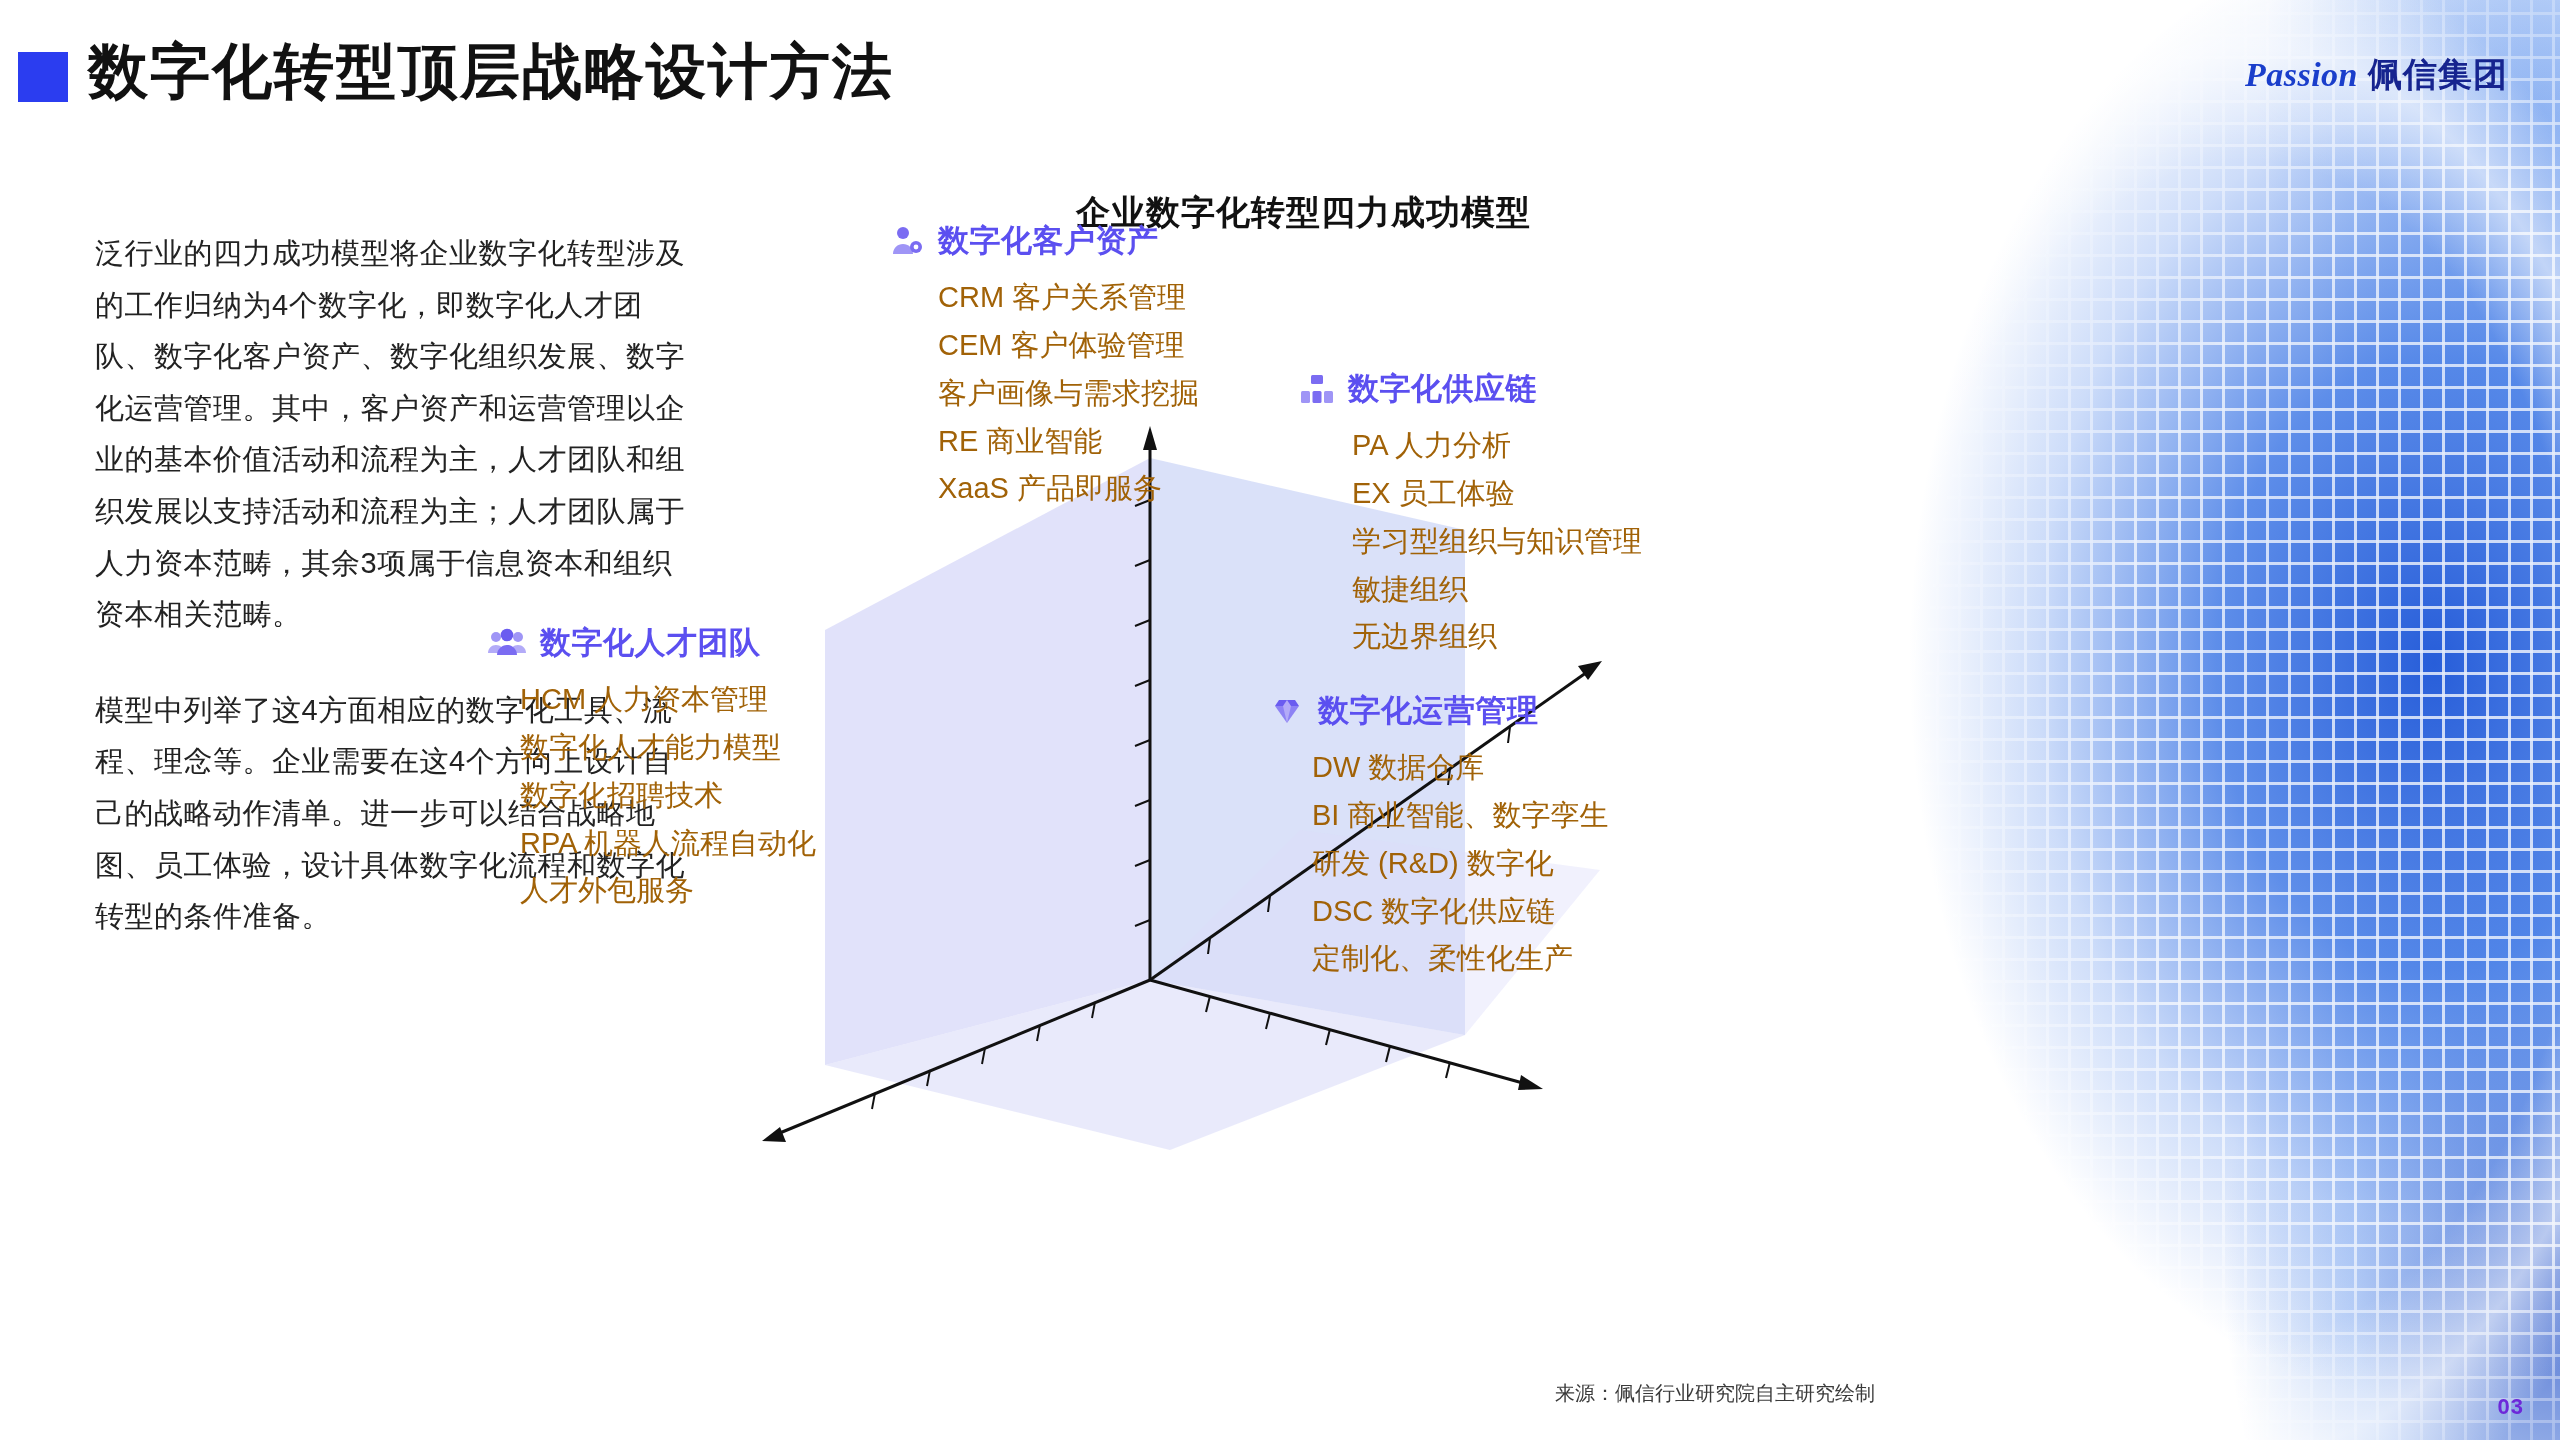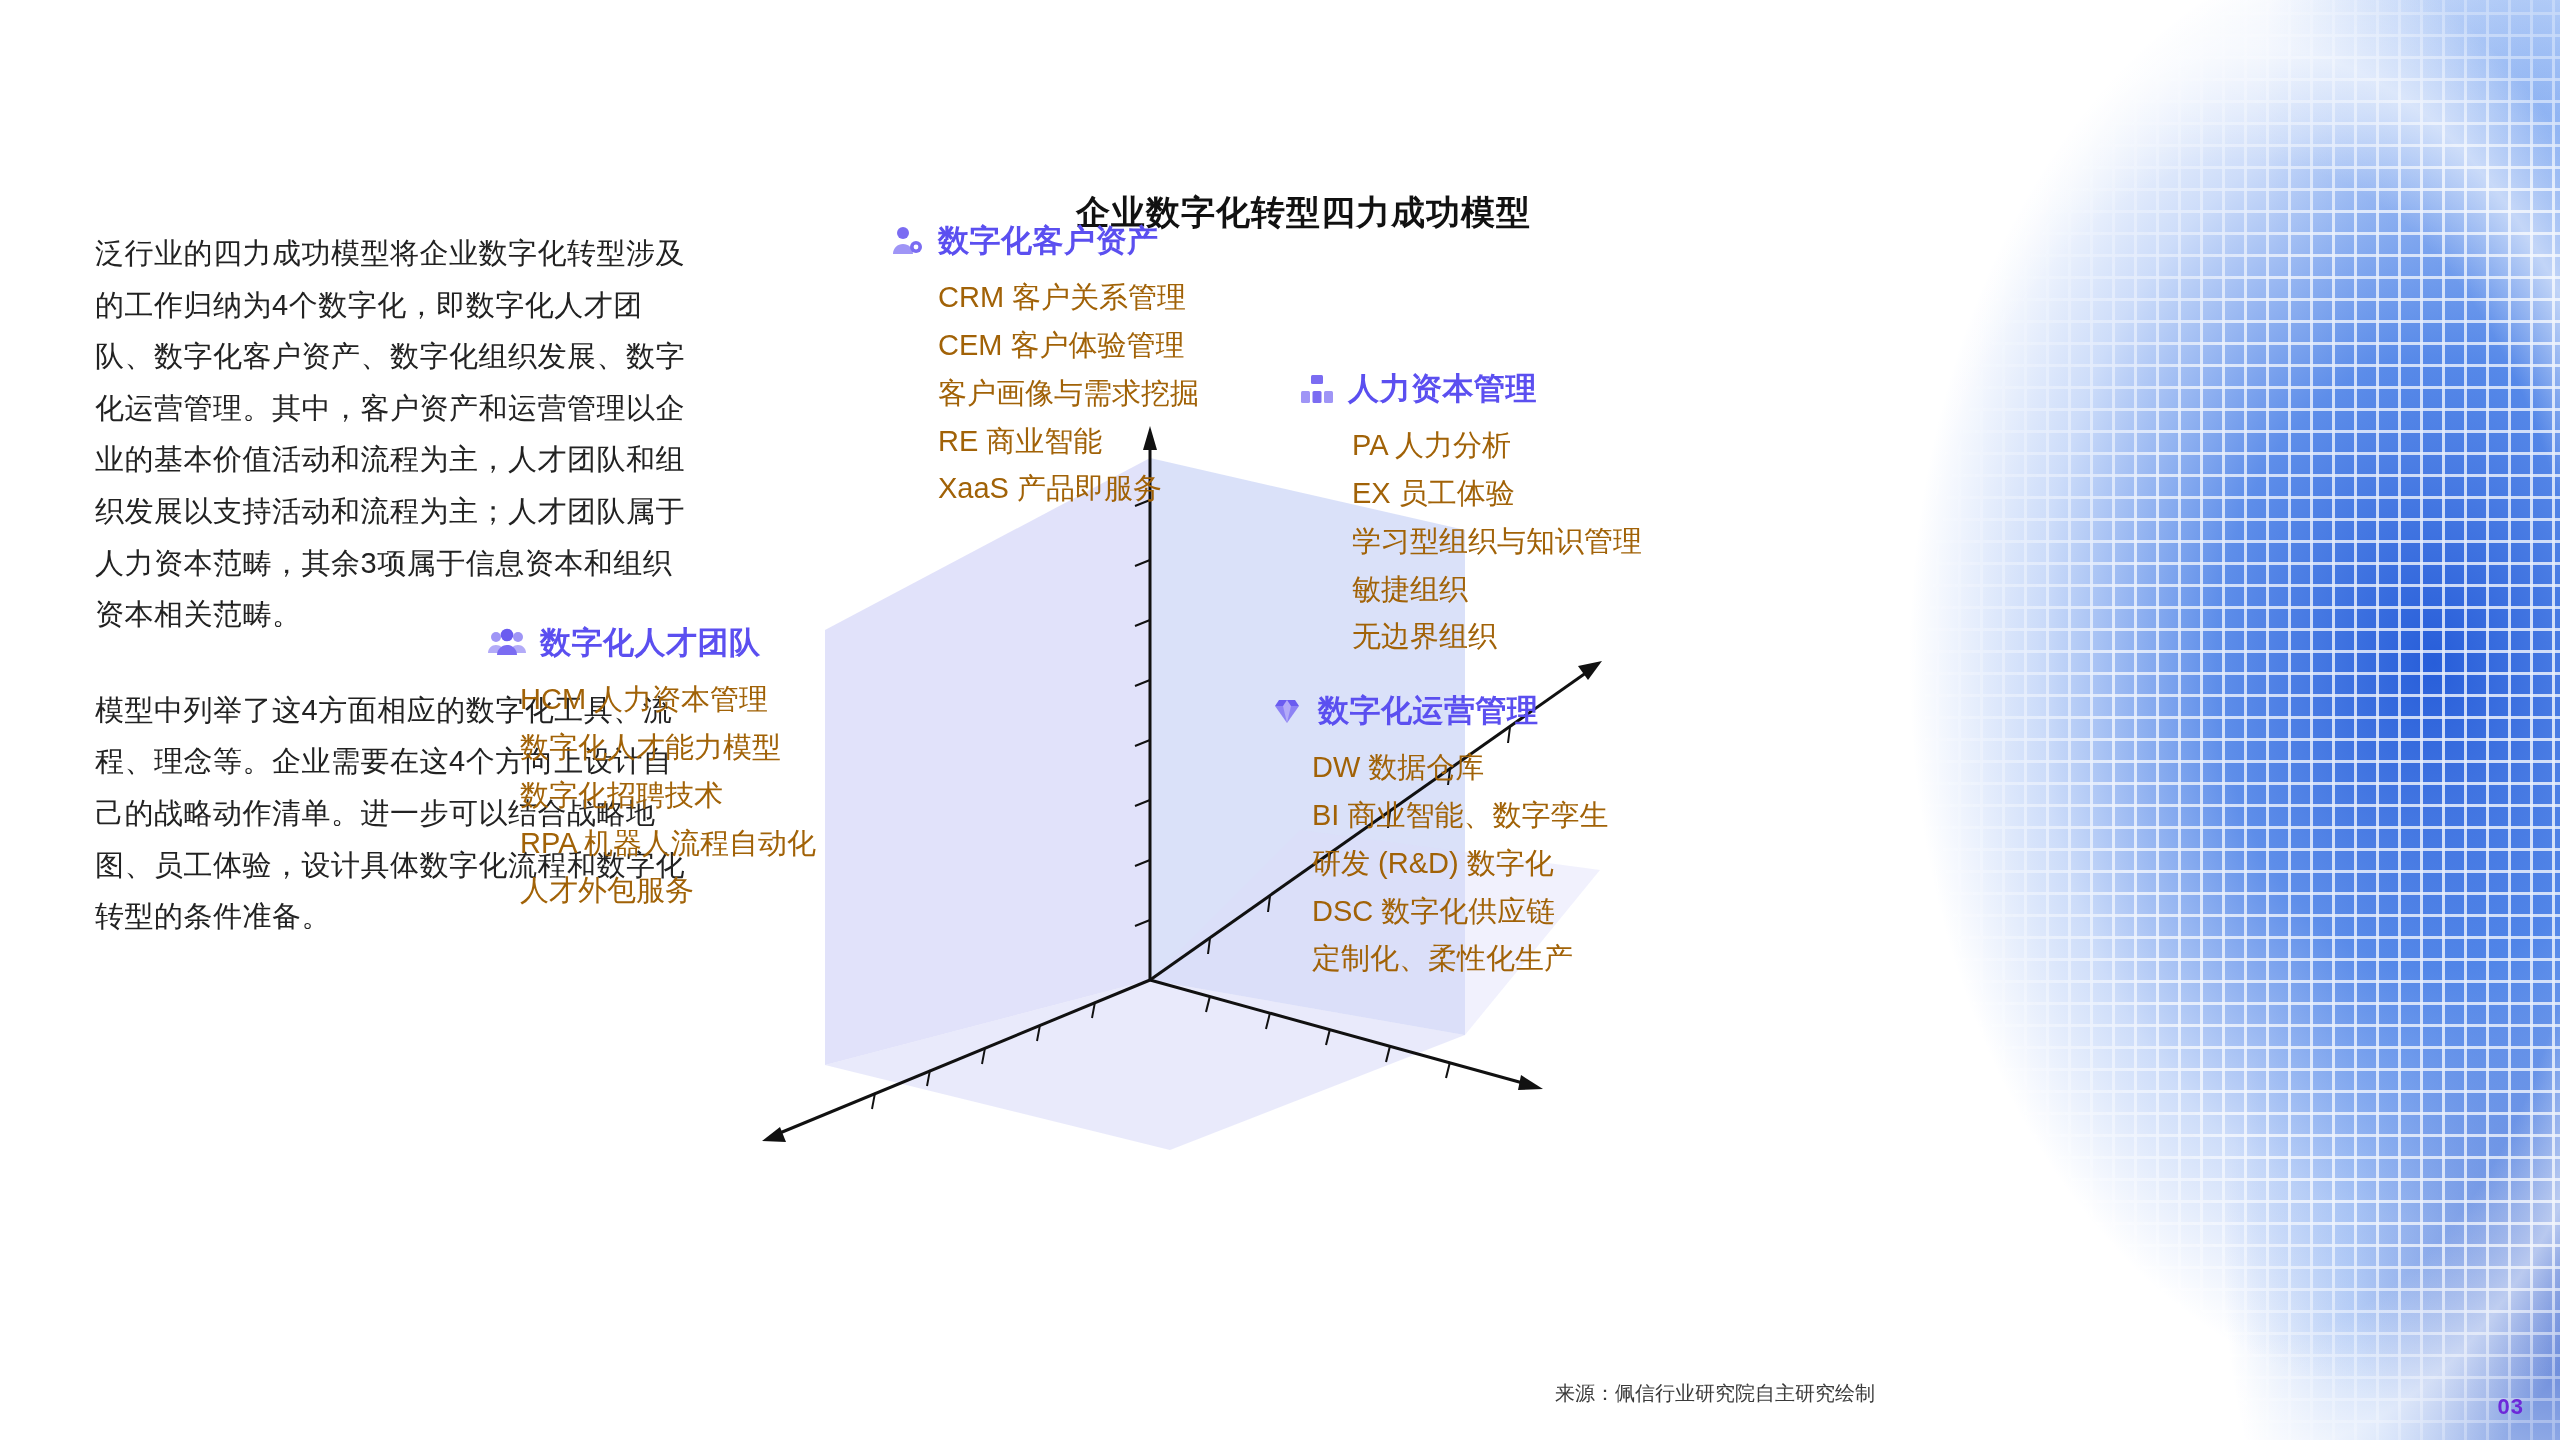--- a/index.html
+++ b/index.html
@@ -211,20 +211,28 @@
 <body>
 
 <div class="slide">
 
   <div class="bg-mosaic">
     <div class="wash"></div>
     <div class="grid"></div>
     <div class="sweep"></div>
   </div>
 
+  <div class="header">
+    <div class="title-marker"></div>
+    <div class="slide-title">数字化转型顶层战略设计方法</div>
+    <div class="logo">
+      <span class="mark">Passion</span>
+      <span class="cn">佩信集团</span>
+    </div>
+  </div>
 
   <div class="left-col">
     <p>泛行业的四力成功模型将企业数字化转型涉及的工作归纳为4个数字化，即数字化人才团队、数字化客户资产、数字化组织发展、数字化运营管理。其中，客户资产和运营管理以企业的基本价值活动和流程为主，人才团队和组织发展以支持活动和流程为主；人才团队属于人力资本范畴，其余3项属于信息资本和组织资本相关范畴。</p>
     <p>模型中列举了这4方面相应的数字化工具、流程、理念等。企业需要在这4个方向上设计自己的战略动作清单。进一步可以结合战略地图、员工体验，设计具体数字化流程和数字化转型的条件准备。</p>
   </div>
 
   <div class="diagram">
 
     <div class="diagram-title">企业数字化转型四力成功模型</div>
 
@@ -304,21 +312,21 @@
     <div class="block" id="blk-org">
       <div class="head">
         <span class="ic">
           <svg width="34" height="34" viewBox="0 0 34 34">
             <rect x="11" y="3" width="12" height="9" rx="1.5" fill="#7b6cf2"></rect>
             <rect x="1" y="19" width="9" height="12" rx="1.5" fill="#9f95f6"></rect>
             <rect x="12.5" y="19" width="9" height="12" rx="1.5" fill="#7b6cf2"></rect>
             <rect x="24" y="19" width="9" height="12" rx="1.5" fill="#9f95f6"></rect>
           </svg>
         </span>
-        <span class="label">人力资本管理</span>
+        <span class="label">数字化供应链</span>
       </div>
       <ul>
         <li>PA 人力分析</li>
         <li>EX 员工体验</li>
         <li>学习型组织与知识管理</li>
         <li>敏捷组织</li>
         <li>无边界组织</li>
       </ul>
     </div>
 

